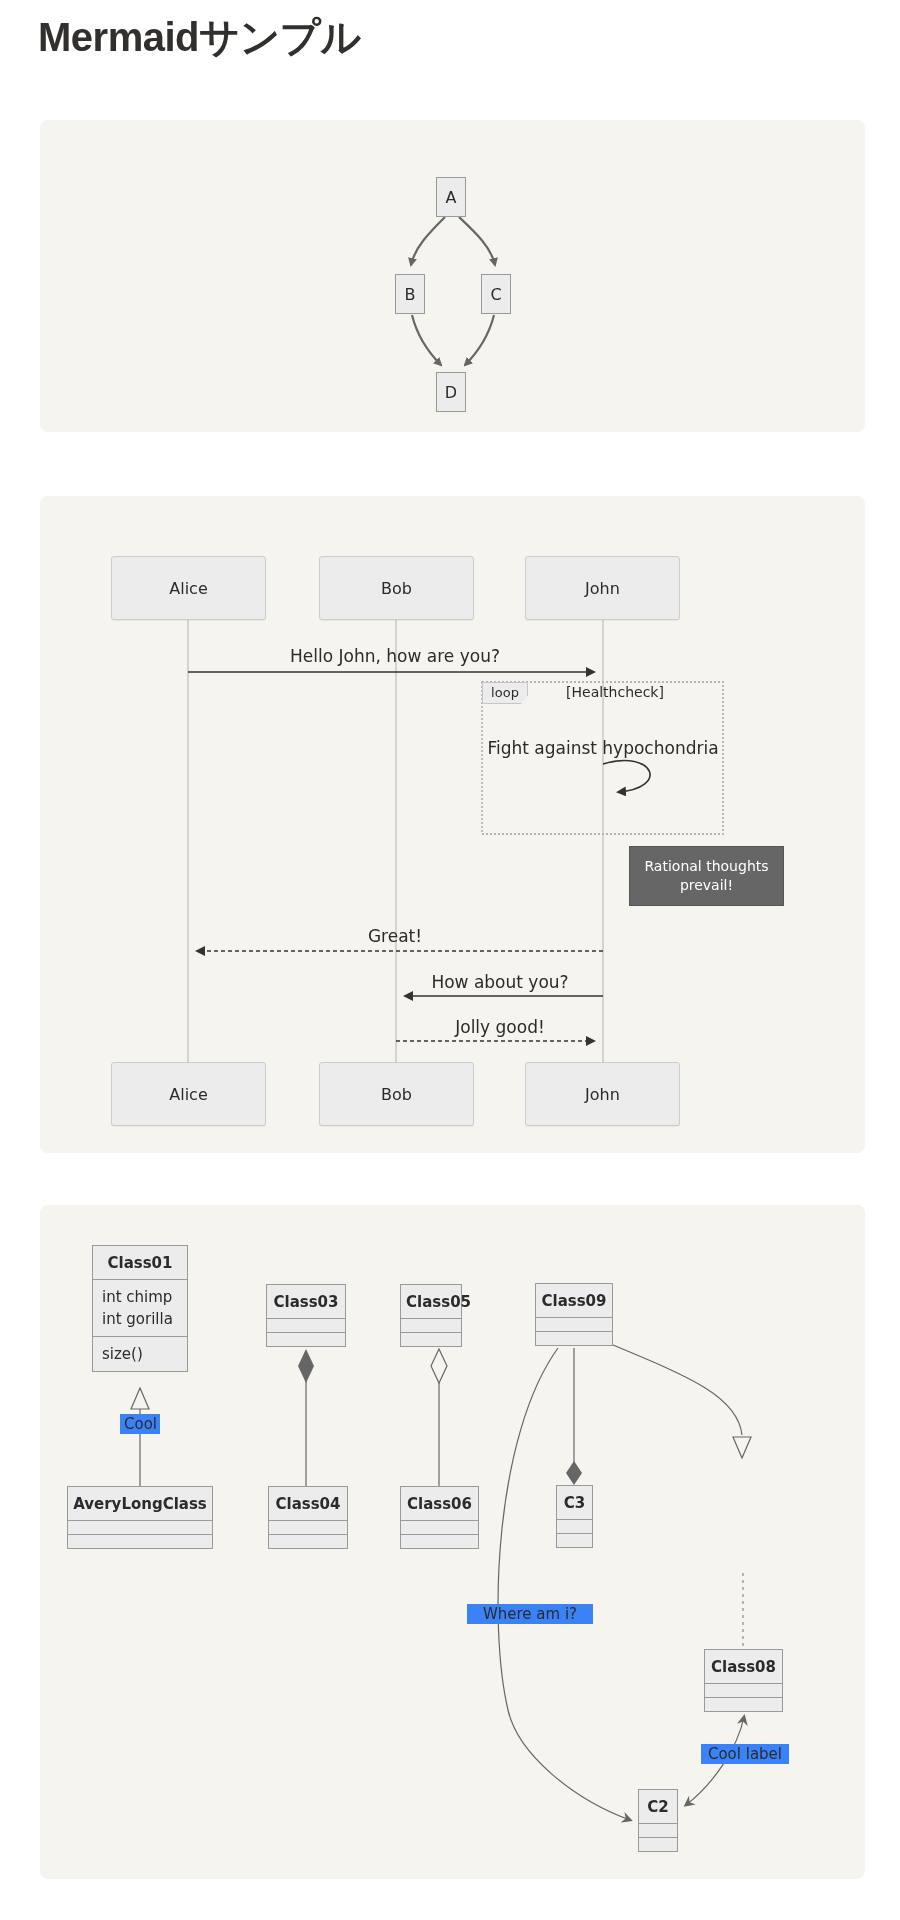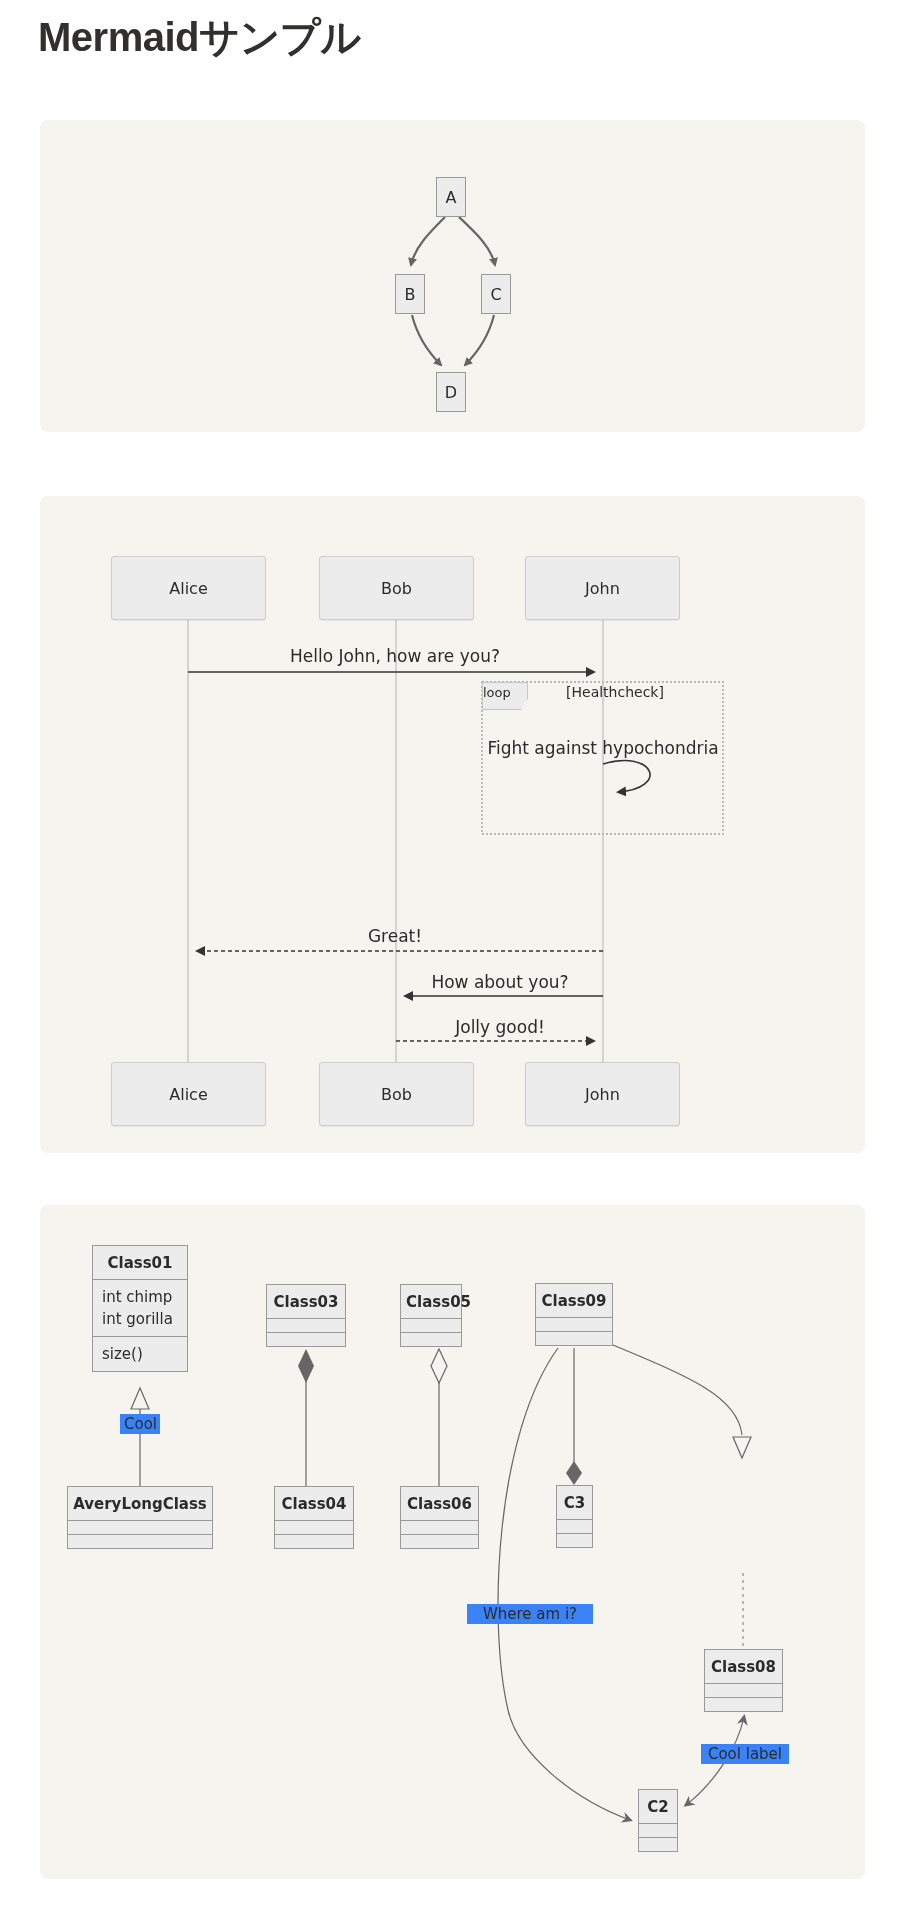--- a/index.html
+++ b/index.html
@@ -34,23 +34,23 @@
   .actor {
     position:absolute; width:155px; height:64px;
     background:#ececec; border:1px solid #ccc; border-radius:3px;
     display:flex; align-items:center; justify-content:center;
     font-size:16px; color:#2b2b2b; box-shadow:0 1px 1px rgba(0,0,0,0.06);
   }
   .msg-text {
     position:absolute; text-align:center; font-size:17px; color:#2b2b2b;
   }
   .loop-label {
-    position:absolute; left:442px; top:186px; width:46px; height:28px;
+    position:absolute; left:442px; top:186px; width:46px; height:22px;
     background:#ececec; border:1px solid #c6c6c6;
-    font-size:13px; color:#2b2b2b; text-align:left; line-height:20px;
+    font-size:13px; color:#2b2b2b; text-align:center; line-height:20px;
     clip-path:polygon(0 0,100% 0,100% 60%,85% 100%,0 100%);
   }
   .loop-cond {
     position:absolute; left:467px; top:188px; width:216px; text-align:center;
     font-size:14px; color:#2b2b2b;
   }
   .seq-note {
     position:absolute; left:589px; top:350px; width:155px; height:60px;
     background:#666666; border:1px solid #555;
     color:#fff; font-size:14px; text-align:center;
@@ -119,20 +119,24 @@
 
   <div class="actor" style="left:71px;  top:60px;">Alice</div>
   <div class="actor" style="left:279px; top:60px;">Bob</div>
   <div class="actor" style="left:485px; top:60px;">John</div>
 
   <div class="msg-text" style="left:205px; top:150px; width:300px;">Hello John, how are you?</div>
   <div class="loop-label">loop</div>
   <div class="loop-cond">[Healthcheck]</div>
   <div class="msg-text" style="left:413px; top:242px; width:300px;">Fight against hypochondria</div>
 
+  <div class="seq-note">
+    <div>Rational thoughts</div>
+    <div>prevail!</div>
+  </div>
 
   <div class="msg-text" style="left:205px; top:430px; width:300px;">Great!</div>
   <div class="msg-text" style="left:310px; top:476px; width:300px;">How about you?</div>
   <div class="msg-text" style="left:310px; top:521px; width:300px;">Jolly good!</div>
 
   <div class="actor" style="left:71px;  top:566px;">Alice</div>
   <div class="actor" style="left:279px; top:566px;">Bob</div>
   <div class="actor" style="left:485px; top:566px;">John</div>
 </section>
 
@@ -189,21 +193,21 @@
     <div class="cls-empty"></div>
     <div class="cls-empty"></div>
   </div>
 
   <div class="cls" style="left:226px; top:79px; width:80px;">
     <div class="cls-title">Class03</div>
     <div class="cls-empty"></div>
     <div class="cls-empty"></div>
   </div>
 
-  <div class="cls" style="left:234px; top:281px; width:80px;">
+  <div class="cls" style="left:228px; top:281px; width:80px;">
     <div class="cls-title">Class04</div>
     <div class="cls-empty"></div>
     <div class="cls-empty"></div>
   </div>
 
   <div class="cls" style="left:360px; top:79px; width:62px;">
     <div class="cls-title">Class05</div>
     <div class="cls-empty"></div>
     <div class="cls-empty"></div>
   </div>

